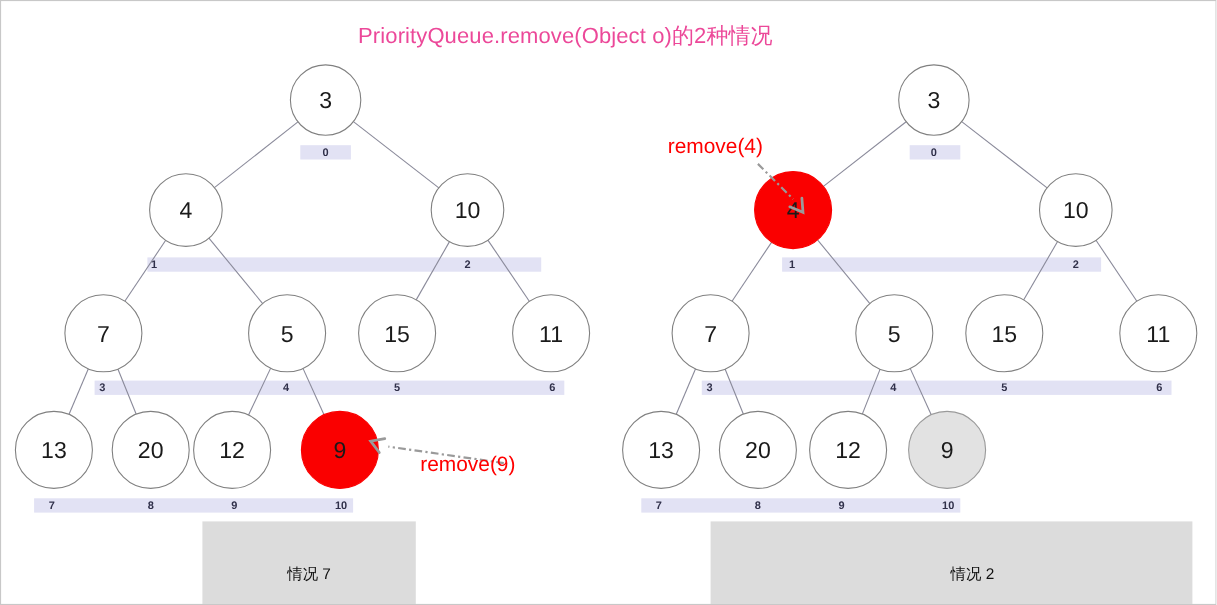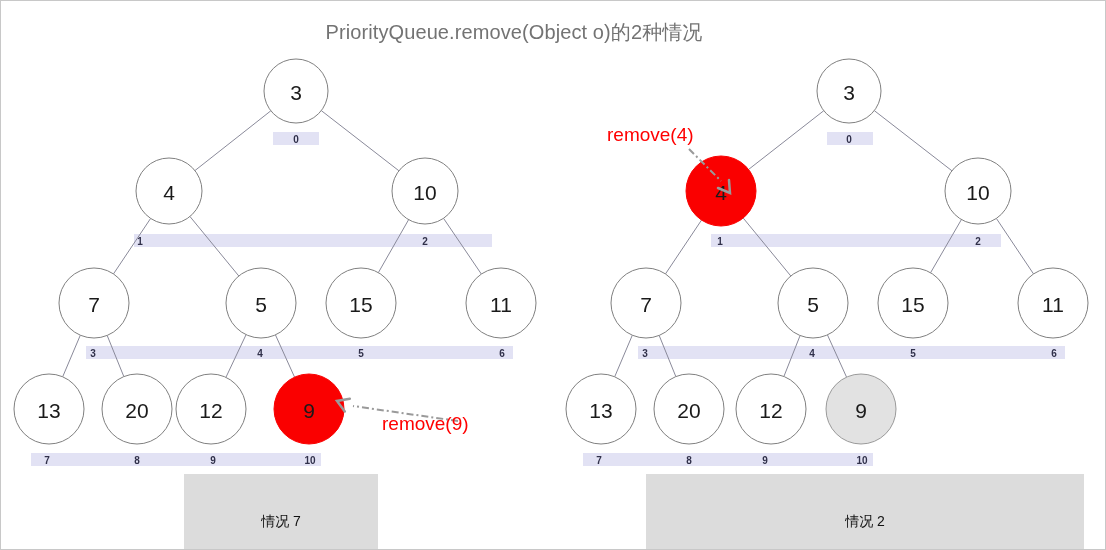--- a/index.html
+++ b/index.html
@@ -19,21 +19,21 @@
     box-sizing: border-box;
     overflow: hidden;
   }
   #title {
     position: absolute;
     left: 0;
     top: 18px;
     width: 1026px;
     text-align: center;
     font-size: 20px;
-    color: #737373;
+    color: #ec4899;
     font-family: "Liberation Sans", "DejaVu Sans", sans-serif;
     letter-spacing: 0.1px;
   }
   svg.tree-layer {
     position: absolute;
     left: 0;
     top: 0;
     width: 1106px;
     height: 550px;
     pointer-events: none;
@@ -110,21 +110,21 @@
     left: 183px;
     top: 473px;
     width: 194px;
   }
   #caption-left .caption-head { width: 194px; }
   #caption-right {
     left: 645px;
     top: 473px;
     width: 438px;
   }
-  #caption-right .caption-head { width: 438px; }
+  #caption-right .caption-head { width: 438px; padding-left: 19px; }
 </style>
 </head>
 <body>
 
 <div id="canvas">
 
   <div id="title">PriorityQueue.remove(Object o)的2种情况</div>
 
   <svg class="tree-layer" id="svg-layer" viewBox="0 0 1106 550" xmlns="http://www.w3.org/2000/svg">
       <g>

